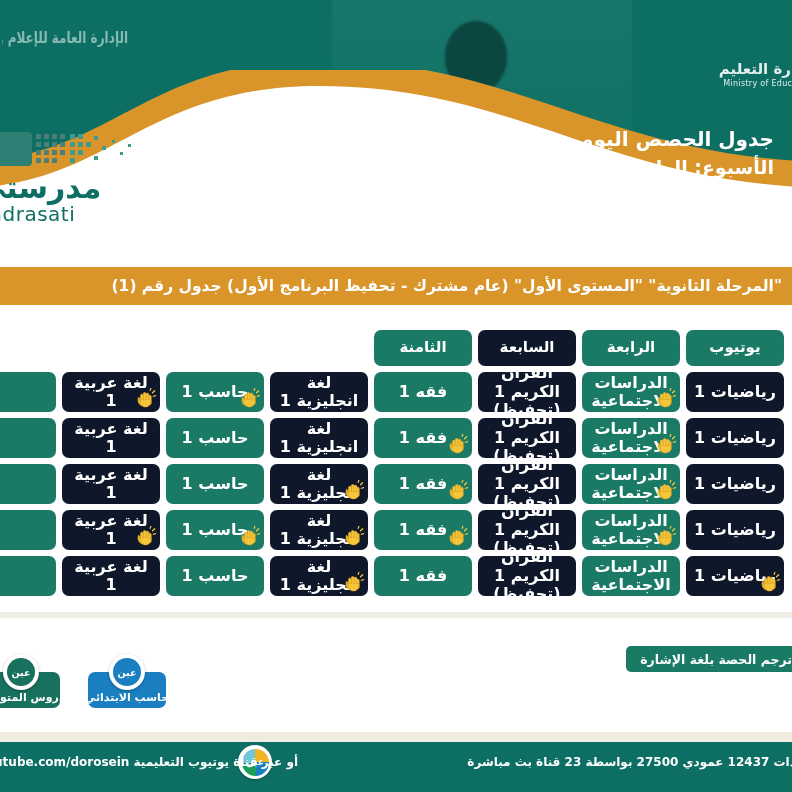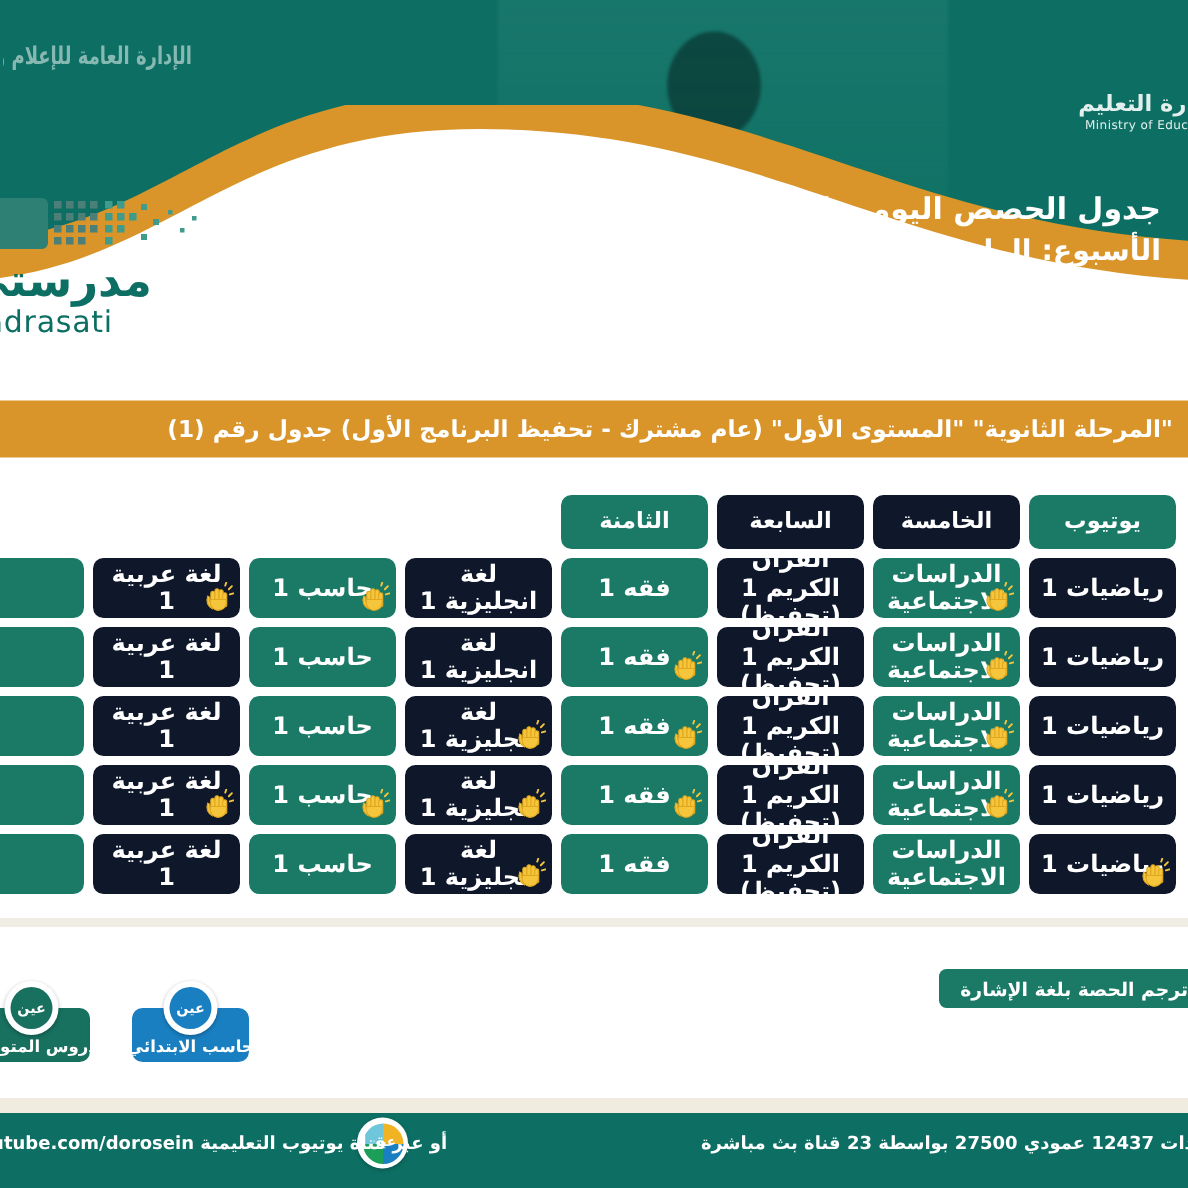--- a/index.html
+++ b/index.html
@@ -344,22 +344,22 @@
   </div>
 </div>
 
 <div id="subtitle-banner">"المرحلة الثانوية" "المستوى الأول" (عام مشترك - تحفيظ البرنامج الأول) جدول رقم (1)</div>
 
 <div id="schedule">
     <div class="srow hrow">
       <div class="cell green">
         <span class="label">يوتيوب</span>
       </div>
-      <div class="cell orange">
-        <span class="label">الخامسة</span>
+      <div class="cell green">
+        <span class="label">الرابعة</span>
       </div>
       <div class="cell orange">
         <span class="label">السابعة</span>
       </div>
       <div class="cell green">
         <span class="label">الثامنة</span>
       </div>
     </div>
     <div class="srow">
       <div class="cell orange">

